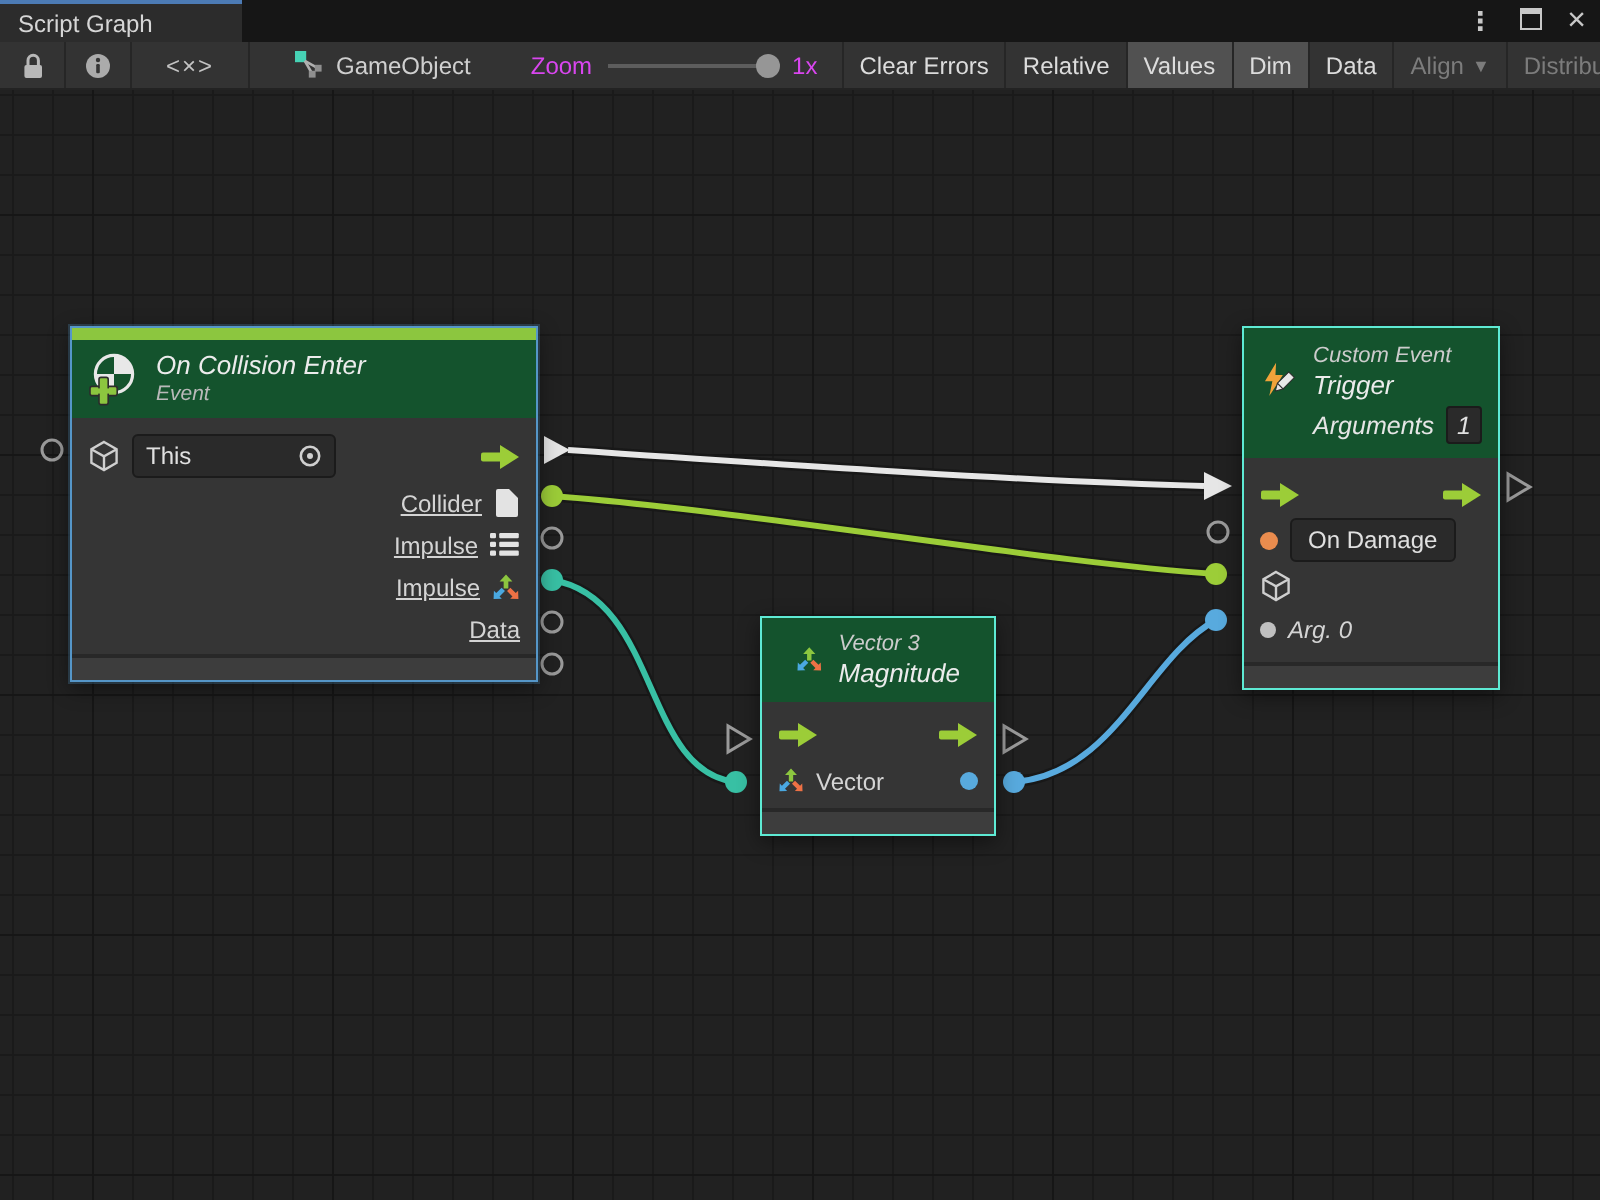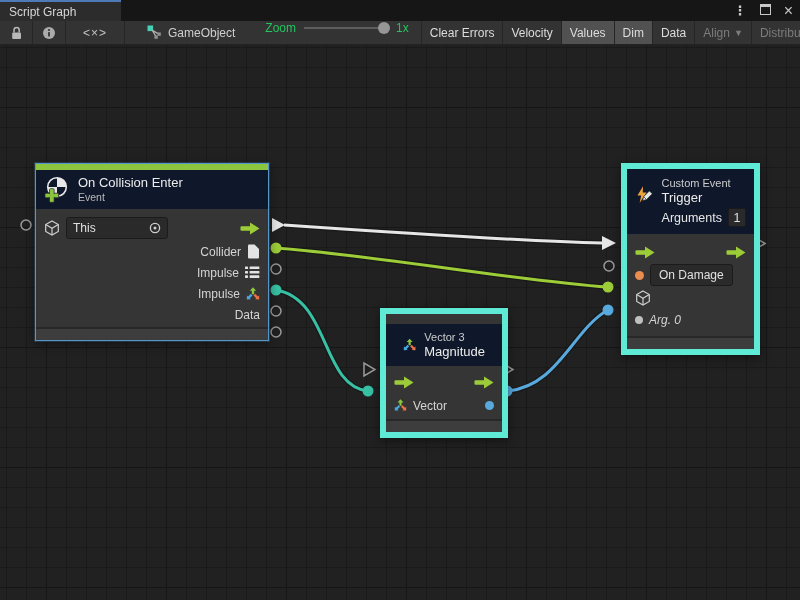--- a/index.html
+++ b/index.html
@@ -24,50 +24,50 @@
   .toolbar{
     height:23px;background:#333333;border-bottom:1px solid #232323;
     display:flex;align-items:stretch;white-space:nowrap;overflow:hidden;
   }
   .tbtn{display:flex;align-items:center;justify-content:center;padding:0 8px;border-right:1px solid #262626;color:#dcdcdc;}
   .tbtn.icon{min-width:16px;}
   .tbtn.codebtn{min-width:42px;letter-spacing:1px;color:#c4c4c4;}
   .tbtn.active{background:#515151;}
   .tbtn.disabled{color:#7c7c7c;}
   .tgt-group{display:flex;align-items:center;gap:6px;padding:0 10px;margin-left:12px;color:#cfcfcf;}
-  .zoom-group{display:flex;align-items:flex-start;gap:8px;padding:0 6px;margin-left:14px;color:#22c55e;}
+  .zoom-group{display:flex;align-items:center;gap:8px;padding:0 6px;margin-left:14px;color:#d946ef;}
   .slider{position:relative;width:84px;height:14px;}
   .slider .track{position:absolute;left:0;right:0;top:6px;height:2px;background:#5d5d5d;}
   .slider .handle{position:absolute;right:-2px;top:1px;width:12px;height:12px;border-radius:50%;background:#969696;}
   .btn-strip{display:flex;align-items:stretch;margin-left:6px;border-left:1px solid #262626;}
   .arrow-glyph{font-size:9px;margin-left:4px;}
   
   .canvas{
     position:absolute;left:0;top:45px;width:800px;height:555px;
     background-color:var(--canvas_bg,#212121);
     background-image:
       linear-gradient(#161616 1px,transparent 1px),
       linear-gradient(90deg,#161616 1px,transparent 1px),
       linear-gradient(#1a1a1a 1px,transparent 1px),
       linear-gradient(90deg,#1a1a1a 1px,transparent 1px);
     background-size:120px 120px,120px 120px,20px 20px,20px 20px;
     background-position:46px 62px,46px 62px,6px 2px,6px 2px;
   }
   .wires{position:absolute;left:0;top:0;width:800px;height:600px;z-index:1;}
   
-  .node{position:absolute;z-index:2;background:#353535;border:6px solid #5eead4;box-shadow:0 3px 10px rgba(0,0,0,.45);}
+  .node{position:absolute;z-index:2;background:#353535;border:1px solid #5eead4;box-shadow:0 3px 10px rgba(0,0,0,.45);}
   .node.selected{border:1px solid var(--selection_blue,#5596c8);box-shadow:0 0 0 1px rgba(85,150,200,.25),0 3px 10px rgba(0,0,0,.45);}
   .color-bar{height:6px;background:var(--event_green,#8cc63f);}
-  .nhead{background:#0f172a;display:flex;align-items:center;gap:8px;padding:5px 8px;}
+  .nhead{background:#14532d;display:flex;align-items:center;gap:8px;padding:5px 8px;font-style:italic;}
   .ntitle{font-size:13px;color:#ececec;line-height:16px;}
   .nsub{font-size:10.5px;color:#b9b9b9;line-height:13px;}
   .ntype{font-size:11px;color:#cccccc;line-height:14px;}
   .nbody{padding-top:6px;}
   .prow{height:21px;display:flex;align-items:center;gap:6px;padding:0 8px;color:#d4d4d4;}
-  .prow.out{justify-content:flex-end;}
+  .prow.out{justify-content:flex-end;text-decoration:underline;}
   .prow.this-row{height:26px;justify-content:space-between;}
   .prow.spread{justify-content:space-between;}
   .widget{
     display:inline-flex;align-items:center;gap:6px;background:var(--widget_bg,#2a2a2a);
     border:1px solid #1b1b1b;border-radius:3px;height:20px;padding:0 6px;color:#e0e0e0;
   }
   .widget .spacer{flex:1;}
   .nfoot{height:11px;background:#3d3d3d;border-top:2px solid #282828;margin-top:2px;}
   .type-dot{width:9px;height:9px;border-radius:50%;display:inline-block;flex:none;}
   .dot-orange{background:var(--orange_dot,#ea8c4e);}
@@ -166,21 +166,21 @@
       <div class="track"></div>
       <div class="handle"></div>
     </div>
     <span>1x</span>
   </div>
   <div class="btn-strip">
     <div class="tbtn">
         <span>Clear Errors</span>
       </div>
     <div class="tbtn">
-        <span>Velocity</span>
+        <span>Relative</span>
       </div>
     <div class="tbtn active">
         <span>Values</span>
       </div>
     <div class="tbtn active">
         <span>Dim</span>
       </div>
     <div class="tbtn">
         <span>Data</span>
       </div>
@@ -285,21 +285,21 @@
         </svg>
     </div>
     <div class="prow out">
       <span>Data</span>
     </div>
   </div>
   <div class="nfoot"></div>
 </div>
 
 <div class="node" style="left:380px;top:308px;width:116px;">
-  <div class="nhead" style="padding:6px 17px;margin-top:10px;">
+  <div class="nhead" style="padding:6px 17px;">
     <svg width="26" height="26" viewBox="0 0 24 24">
         <use href="#sym-v3"></use>
       </svg>
     <div class="hdr-col">
       <div class="ntype">Vector 3</div>
       <div class="ntitle">Magnitude</div>
     </div>
   </div>
   <div class="nbody" style="padding-top:5px;">
     <div class="prow spread" style="height:23px;">

